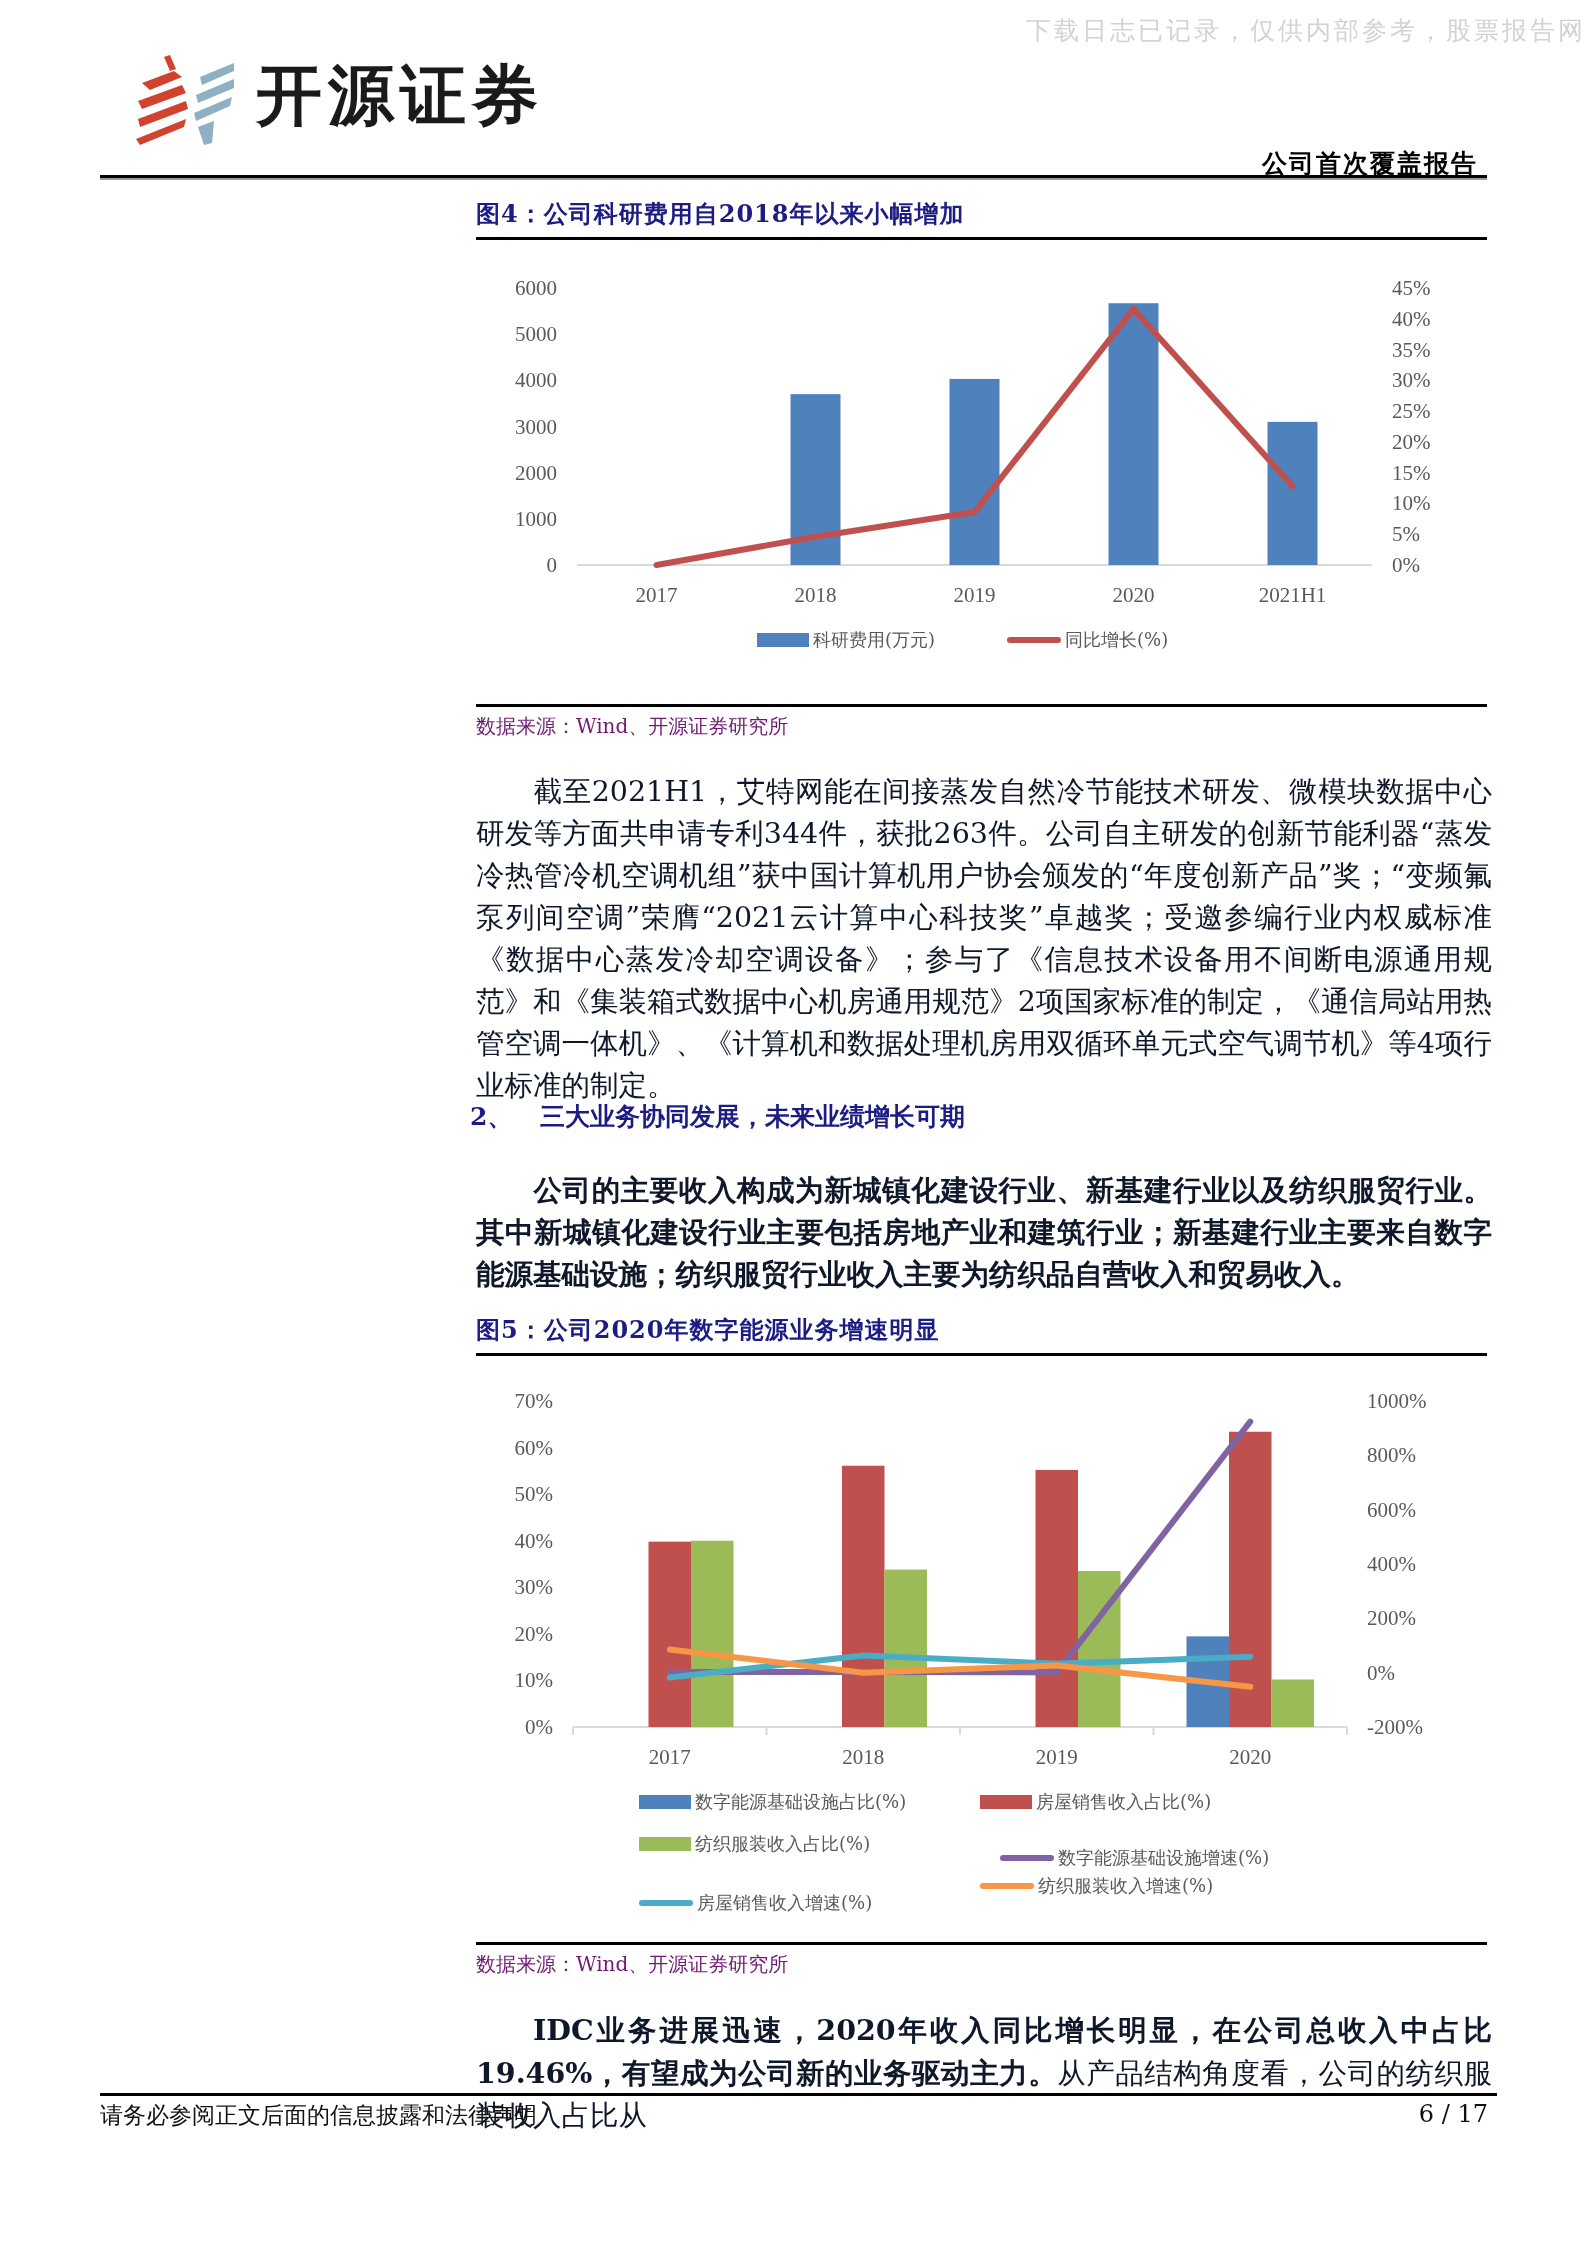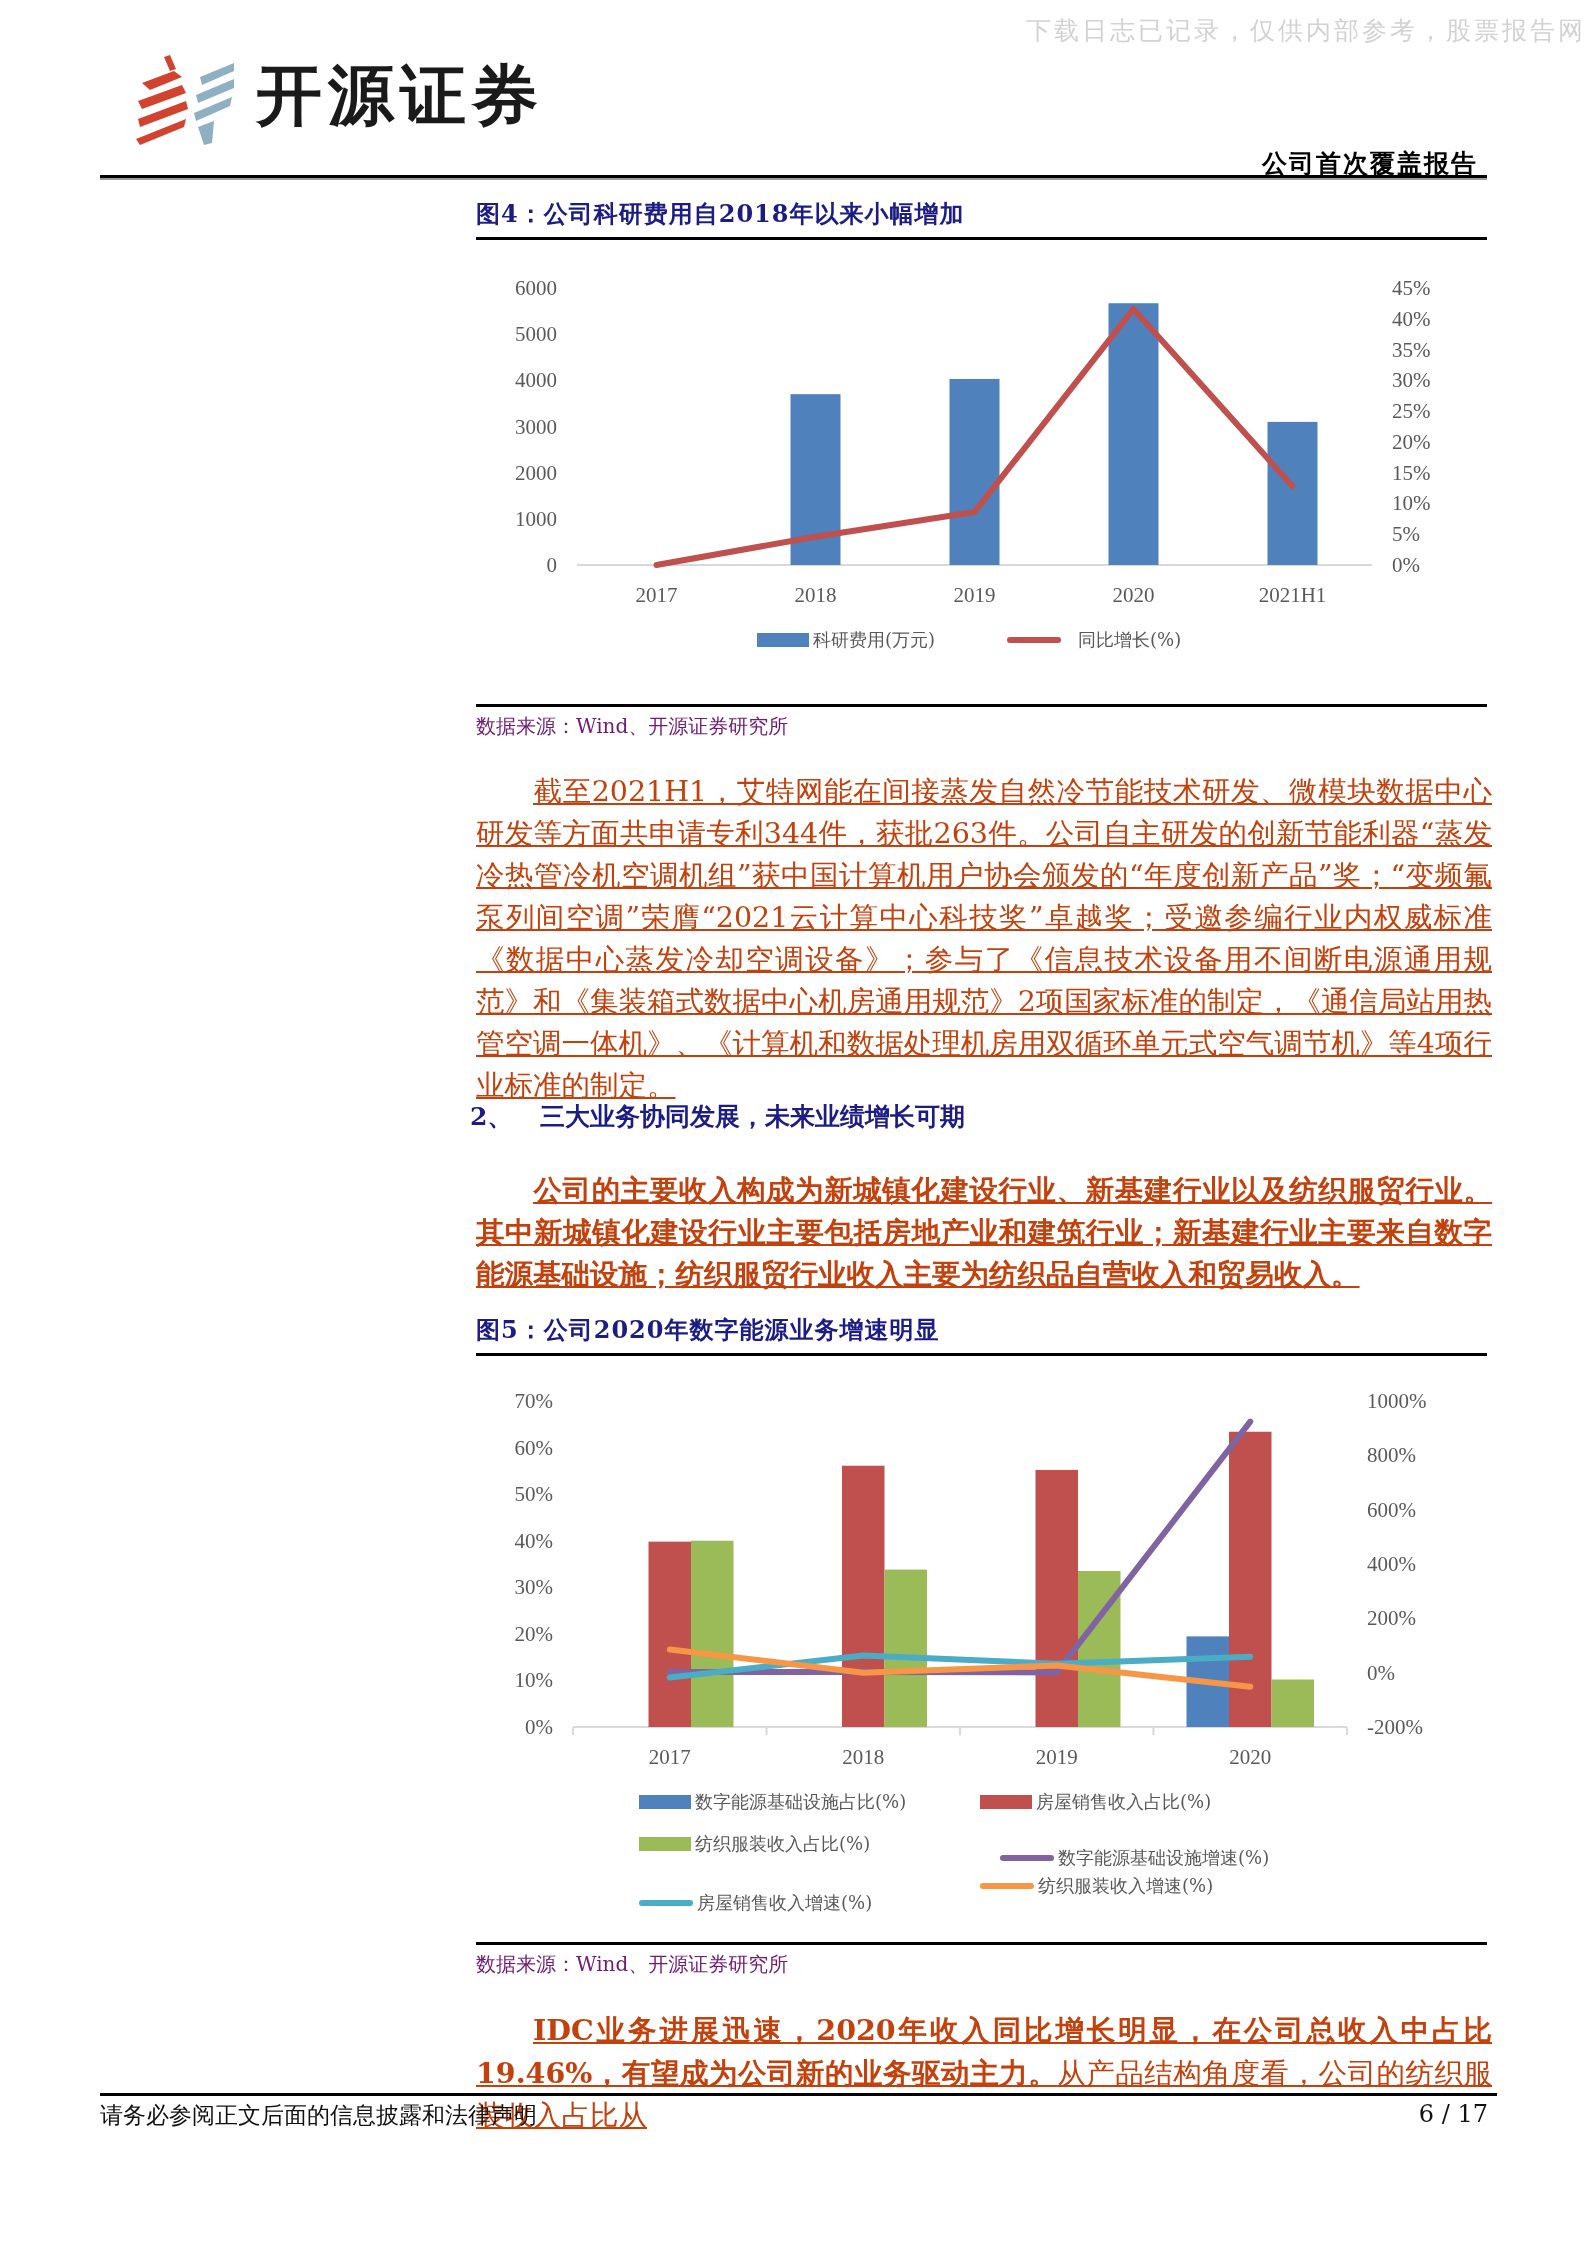--- a/index.html
+++ b/index.html
@@ -9,21 +9,21 @@
   .watermark { right:0; top:14px; font-family:"DejaVu Sans","Liberation Sans",sans-serif;
                font-size:25px; color:#d2d2d2; letter-spacing:3px; white-space:nowrap; }
   .logo { left:134px; top:55px; width:440px; height:90px; }
   .logo-text { left:256px; top:56px; font-family:"DejaVu Sans","Liberation Sans",sans-serif;
                font-weight:bold; font-size:66px; color:#1a1a1a; letter-spacing:6px; line-height:86px; white-space:nowrap; }
   .report-type { right:108px; top:147px; font-size:25px; font-weight:bold; letter-spacing:2px; white-space:nowrap; }
   .hline-header { left:100px; top:175px; width:1387px; height:3px; background:#000; border-bottom:2px solid #9a9a9a; }
   .fig-title { left:476px; font-size:24px; font-weight:bold; color:#1c1c84; white-space:nowrap; letter-spacing:1px; }
   .rule { left:476px; width:1011px; height:3px; background:#000; }
   .source { left:476px; font-size:20px; color:#701a75; white-space:nowrap; }
-  .para { left:476px; width:1016px; font-size:28.5px; line-height:42px; text-align:justify; color:#c2410c;text-decoration:underline; }
+  .para { left:476px; width:1016px; font-size:28.5px; line-height:42px; text-align:justify; color:#0f172a; }
   .para .ind { display:inline-block; width:57px; }
   .heading { left:470px; top:1100px; font-size:25px; font-weight:bold; color:#1c1c84; white-space:nowrap; }
   .heading .num { display:inline-block; width:70px; }
   .bold { font-weight:bold; }
   .footer-rule { left:100px; top:2093px; width:1397px; height:3px; background:#000; }
   .footer-left { left:100px; top:2100px; font-size:23px; color:#111; white-space:nowrap; }
   .footer-right { right:98px; top:2100px; font-size:24px; color:#111; white-space:nowrap; }
   svg text { font-family:"Liberation Serif","DejaVu Serif",serif; fill:#595959; }
   .legend { font-size:18px; color:#595959; white-space:nowrap; }
   .lg-item { position:absolute; display:flex; align-items:center; }
@@ -89,21 +89,21 @@
     <rect x="632.5" y="53.235000000000014" width="50" height="261.765" fill="#4f81bd"></rect>
     <rect x="791.5" y="171.88333333333333" width="50" height="143.11666666666667" fill="#4f81bd"></rect>
     <polyline points="180.5,315 339.5,286.68444444444447 498.5,262.0622222222222 657.5,58.92888888888888 816.5,236.2088888888889" fill="none" stroke="#c0504d" stroke-width="6" stroke-linecap="round" stroke-linejoin="round"></polyline>
   </svg>
 
 <div class="abs legend" style="left:476px;top:628px;width:1011px;height:30px;">
   <div class="lg-item" style="left:281px;top:0;">
     <span class="sw-bar" style="background:#4f81bd;"></span>
     <span>科研费用(万元)</span>
   </div>
-  <div class="lg-item" style="left:531px;top:0;gap:13px;">
+  <div class="lg-item" style="left:531px;top:0;">
     <span class="sw-line" style="background:#c0504d;"></span>
     <span>同比增长(%)</span>
   </div>
 </div>
 
 <div class="abs rule" style="top:704px;"></div>
 <div class="abs source" style="top:713px;">数据来源：Wind、开源证券研究所</div>
 
 <div class="abs para" style="top:771px;"><span class="ind"></span><span>截至2021H1，艾特网能在间接蒸发自然冷节能技术研发、微模块数据中心研发等方面共申请专利344件，获批263件。公司自主研发的创新节能利器“蒸发冷热管冷机空调机组”获中国计算机用户协会颁发的“年度创新产品”奖；“变频氟泵列间空调”荣膺“2021云计算中心科技奖”卓越奖；受邀参编行业内权威标准《数据中心蒸发冷却空调设备》；参与了《信息技术设备用不间断电源通用规范》和《集装箱式数据中心机房通用规范》2项国家标准的制定，《通信局站用热管空调一体机》、《计算机和数据处理机房用双循环单元式空气调节机》等4项行业标准的制定。</span></div>
 

